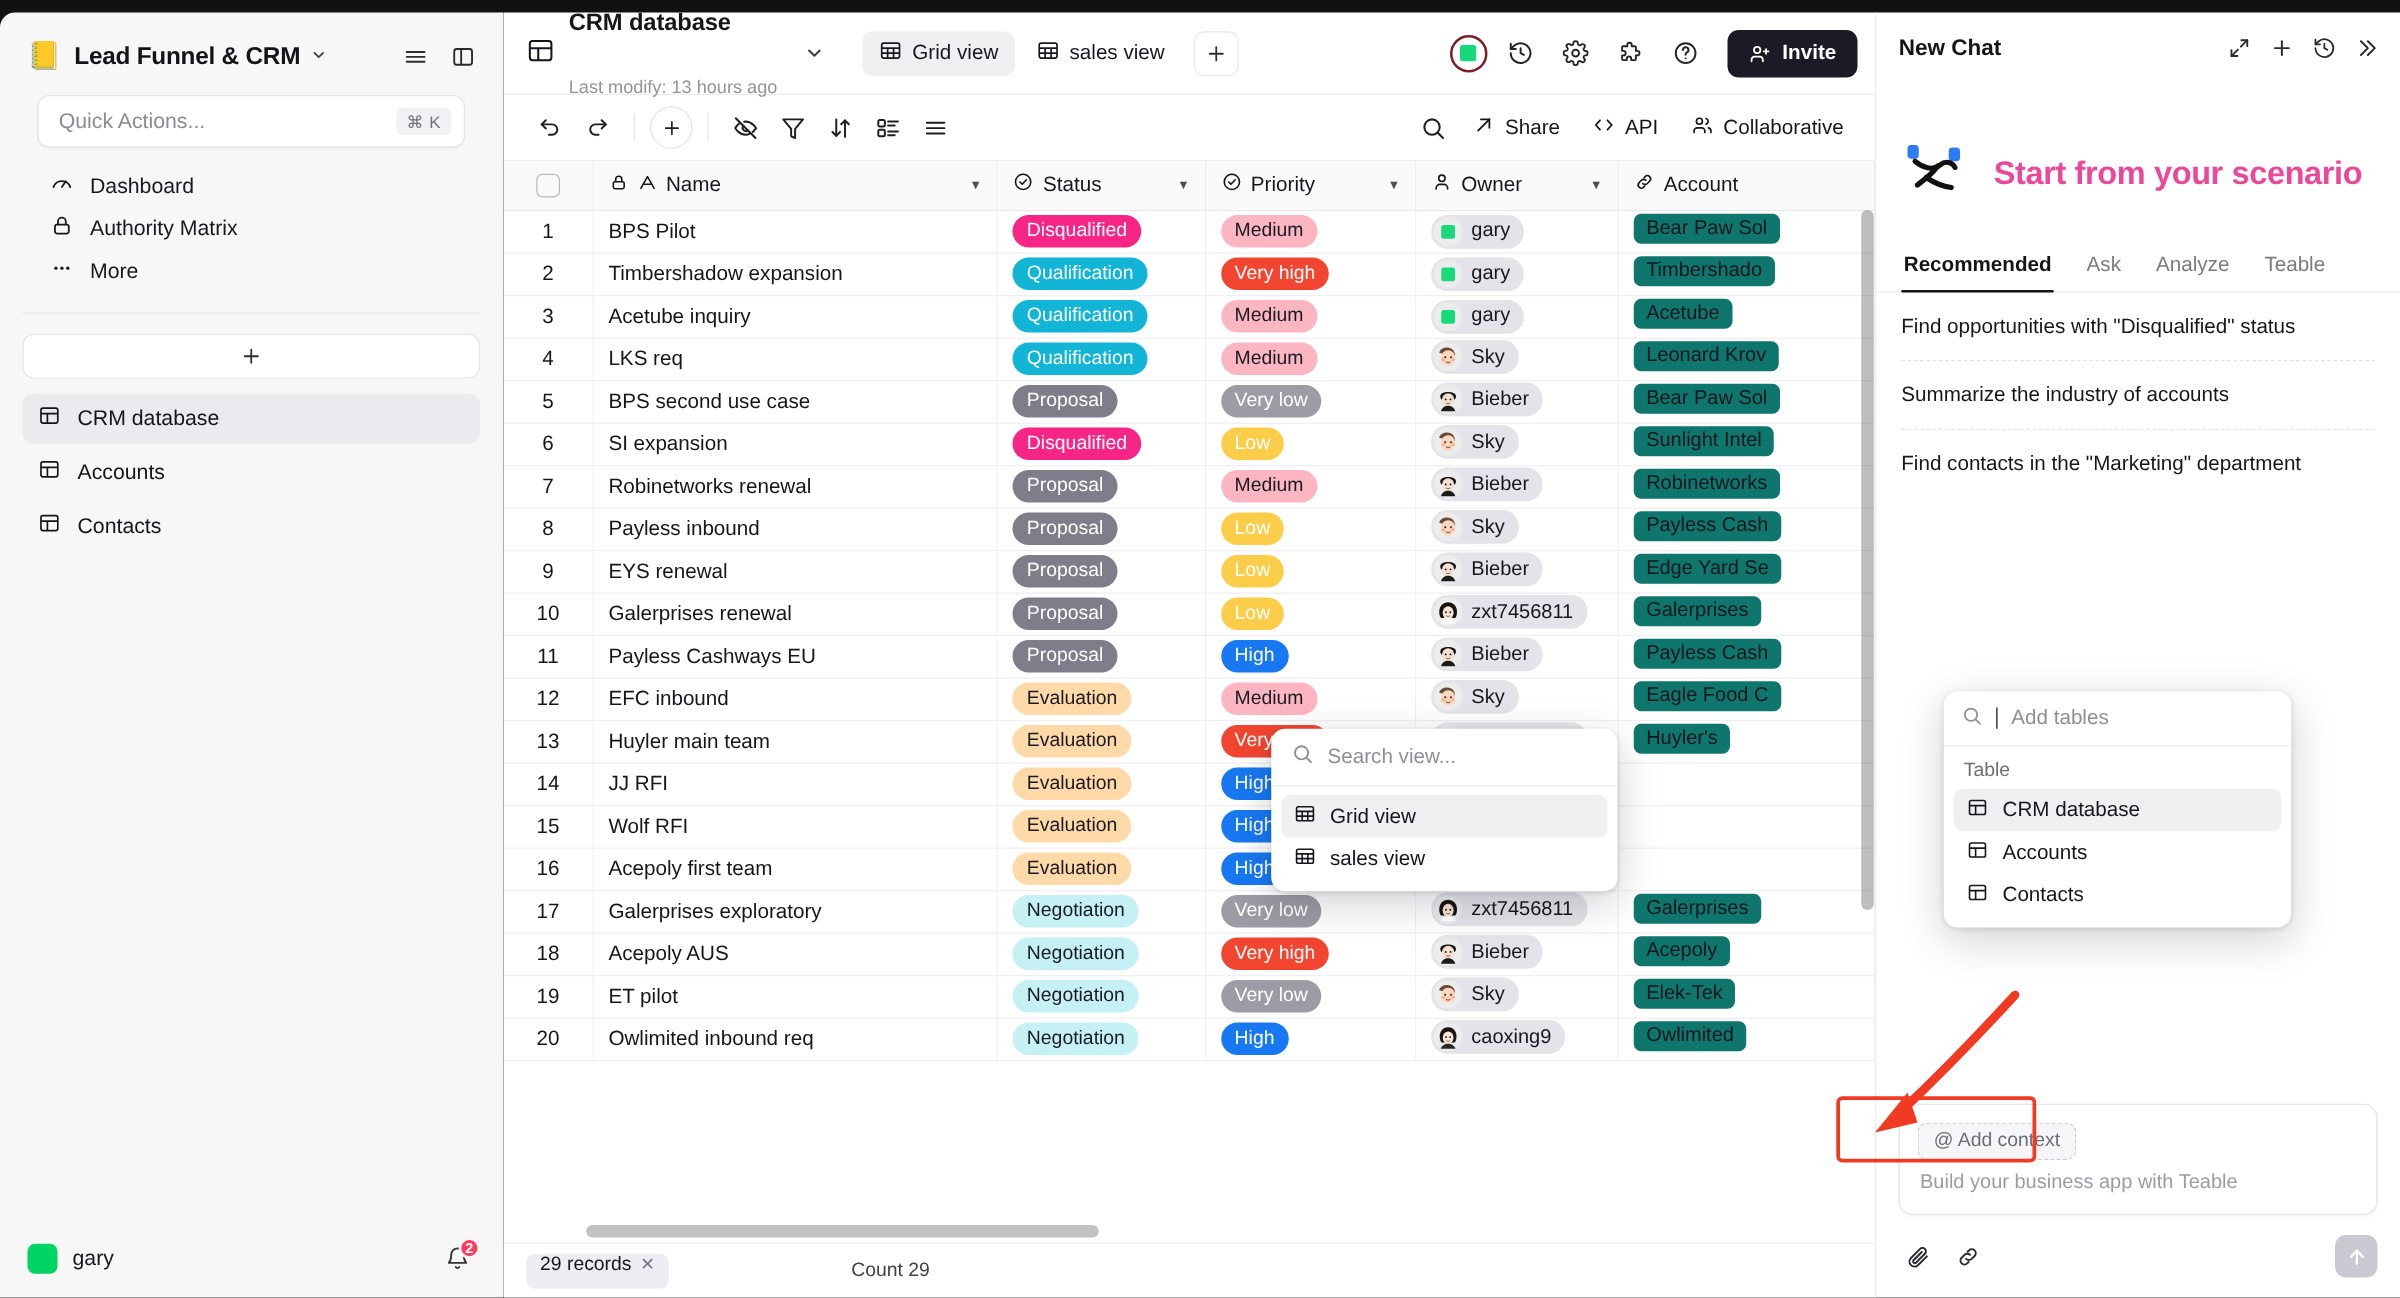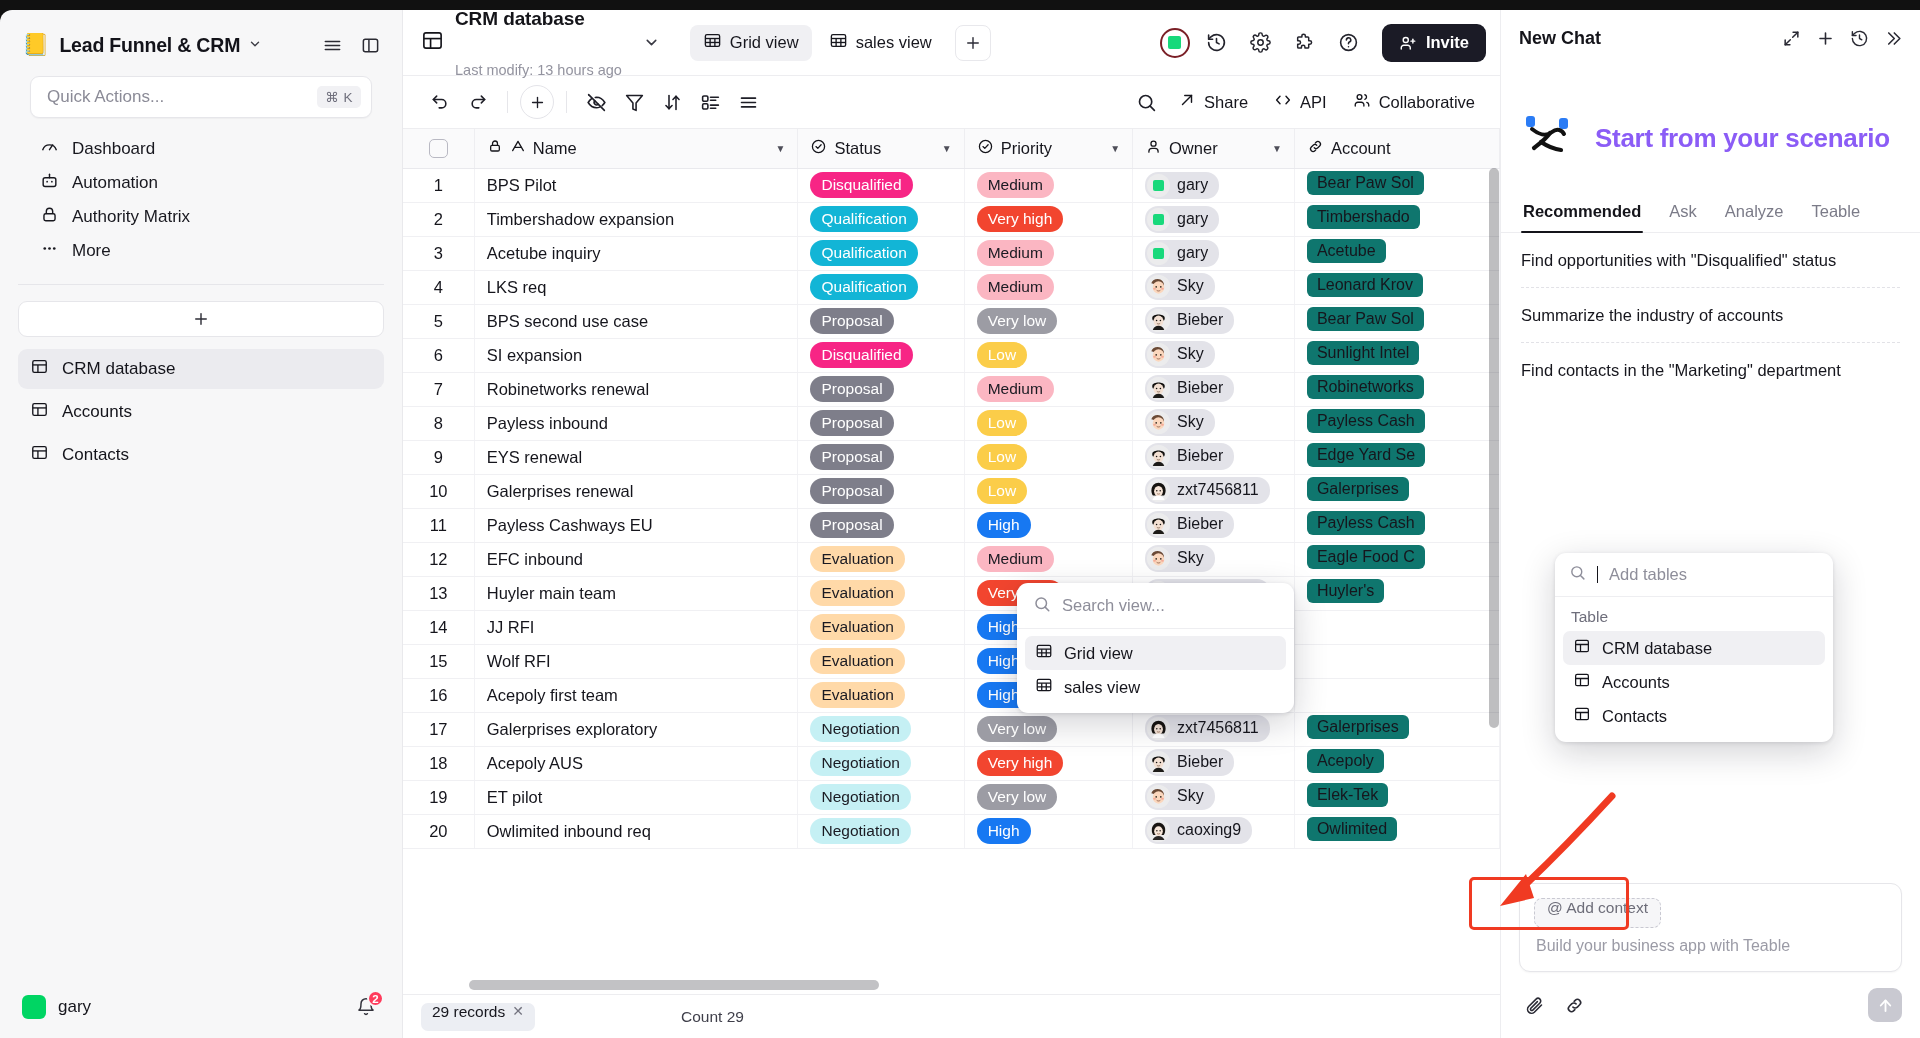--- a/index.html
+++ b/index.html
@@ -292,21 +292,21 @@
   .chat-title { font-size: 18px; font-weight: 600; color: #14141a; flex: 1; }
   .ch-ico {
     width: 30px; height: 30px; border-radius: 7px; display: flex;
     align-items: center; justify-content: center; color: #2a2a34; cursor: pointer;
   }
   .chat-hero {
     display: flex; align-items: center; gap: 20px;
     padding: 44px 26px 30px 18px;
   }
   .hero-mark { flex: 0 0 56px; }
-  .hero-txt { font-size: 26px; font-weight: 600; color: #8b5cf6; letter-spacing: -.3px; }
+  .hero-txt { font-size: 26px; font-weight: 600; color: #ec4899; letter-spacing: -.3px; }
   .chat-tabs {
     display: flex; align-items: flex-end; gap: 24px;
     padding: 0 20px; border-bottom: 1px solid #ededf0;
   }
   .ctab {
     font-size: 16.5px; color: #7b7b88; padding: 6px 2px 11px;
     cursor: pointer; position: relative;
   }
   .ctab.on { color: #14141a; font-weight: 600; }
   .ctab.on::after {
@@ -318,21 +318,21 @@
     font-size: 16.5px; color: #16161d; padding: 18px 0 17px;
     border-bottom: 1px dashed #e2e2e7; cursor: pointer;
   }
   .sugg:last-child { border-bottom: none; }
   .chat-spacer { flex: 1; }
   .ctx-box {
     margin: 0 18px 0; border: 1px solid #e6e6ea; border-radius: 11px;
     background: #fff; box-shadow: 0 1px 2px rgba(17,17,26,.04);
   }
   .ctx-pill {
-    display: inline-flex; gap: 7px;
+    display: inline-flex; align-items: center; gap: 7px;
     border: 1px dashed #c9c9d2; background: #f6f6f8; color: #6d6d79;
     border-radius: 8px; height: 30px; padding: 0 12px; font-size: 15.5px;
     margin: 14px 0 0 14px; cursor: pointer;
   }
   .ctx-hint { padding: 9px 16px 16px; font-size: 16px; color: #9b9ba6; }
   .chat-foot {
     height: 66px; flex: 0 0 66px; display: flex; align-items: center;
     padding: 0 18px; gap: 10px;
   }
   .cf-ico {
@@ -411,29 +411,20 @@
         <span class="quick-kbd">⌘ K</span>
       </div>
 
       <div class="navlist">
         <div class="navrow">
           <span><svg width="19" height="19" viewBox="0 0 24 24" fill="none" stroke="currentColor" stroke-width="1.8" stroke-linecap="round">
                 <path d="M3.5 16a9 9 0 0 1 17 0"></path>
                 <line x1="12" y1="16" x2="16" y2="10"></line>
               </svg></span>
           <span>Dashboard</span>
-        </div>
-        <div class="navrow">
-          <span><svg width="19" height="19" viewBox="0 0 24 24" fill="none" stroke="currentColor" stroke-width="1.8" stroke-linecap="round">
-                <rect x="4" y="8.5" width="16" height="11" rx="2.5"></rect>
-                <line x1="12" y1="4" x2="12" y2="8.5"></line>
-                <circle cx="9" cy="13.5" r="1.1" fill="currentColor" stroke="none"></circle>
-                <circle cx="15" cy="13.5" r="1.1" fill="currentColor" stroke="none"></circle>
-              </svg></span>
-          <span>Automation</span>
         </div>
         <div class="navrow">
           <span><svg width="19" height="19" viewBox="0 0 24 24" fill="none" stroke="currentColor" stroke-width="1.8">
                 <rect x="5" y="11" width="14" height="9" rx="2.2"></rect>
                 <path d="M8 11V8a4 4 0 0 1 8 0v3"></path>
               </svg></span>
           <span>Authority Matrix</span>
         </div>
         <div class="navrow">
           <span><svg width="19" height="19" viewBox="0 0 24 24" fill="currentColor">

